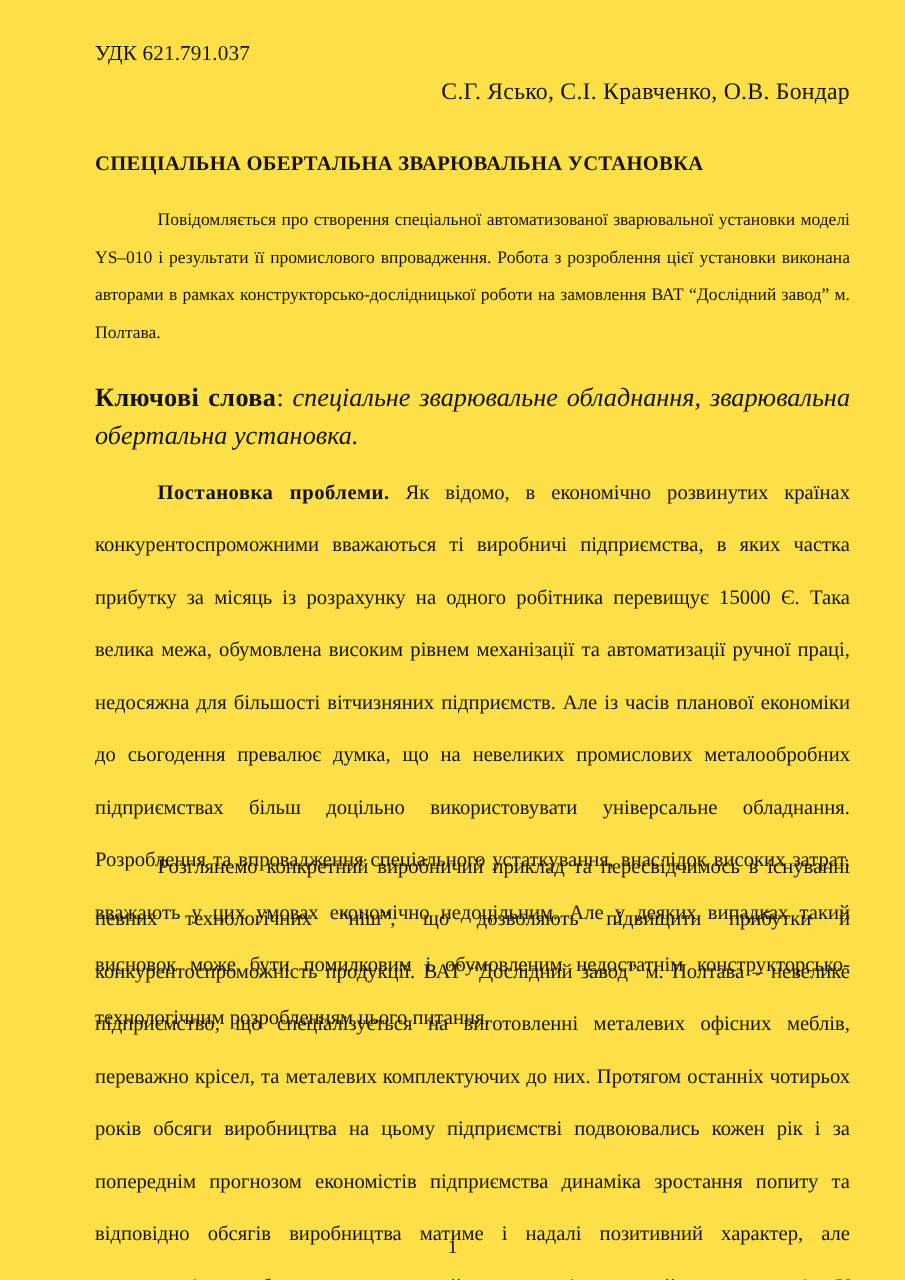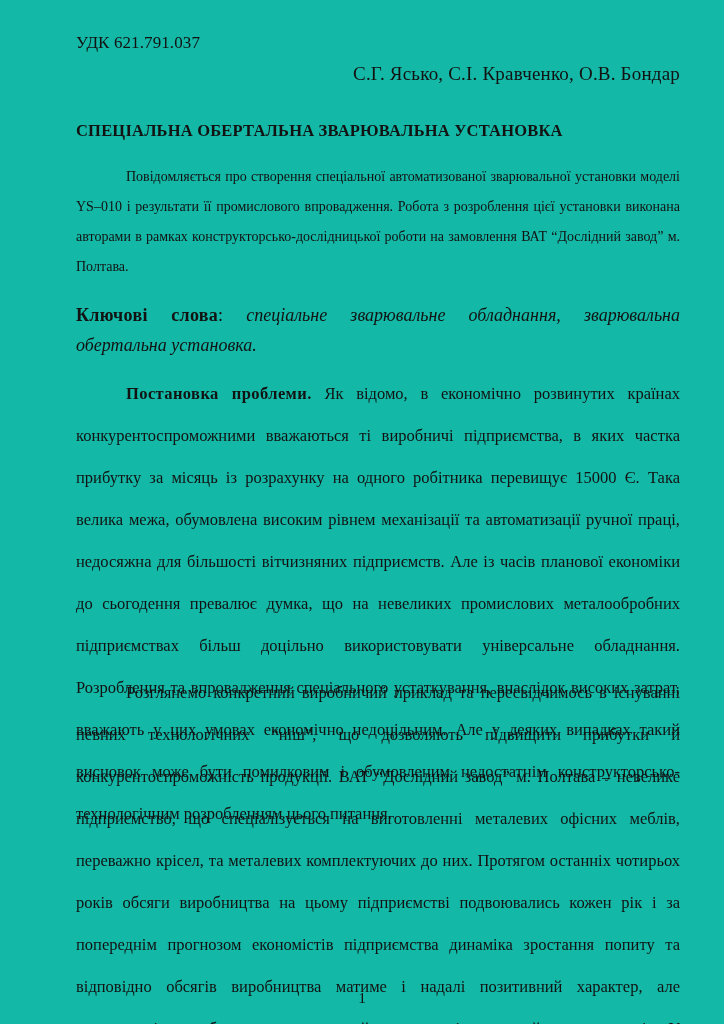--- a/index.html
+++ b/index.html
@@ -15,21 +15,21 @@
     font-family: "Liberation Serif", "DejaVu Serif", serif;
     color: #121212;
     overflow: hidden;
   }
 
   .page {
     position: absolute;
     inset: 0;
     width: 724px;
     height: 1024px;
-    background: #14b8a6;
+    background: #fde047;
   }
 
   
   .col {
     position: absolute;
     left: 76px;
     width: 604px;
   }
 
   .udk {
@@ -61,21 +61,21 @@
     top: 148px;
     font-size: 14px;
     line-height: 30px;
     text-align: justify;
     text-justify: inter-word;
     text-indent: 50px;
   }
 
   .keywords {
     top: 282px;
-    font-size: 18px;
+    font-size: 21px;
     line-height: 30px;
     font-style: italic;
     text-align: justify;
     text-indent: 0;
   }
   .keywords .kw-label {
     font-style: normal;
     font-weight: bold;
     letter-spacing: 0.3px;
   }

